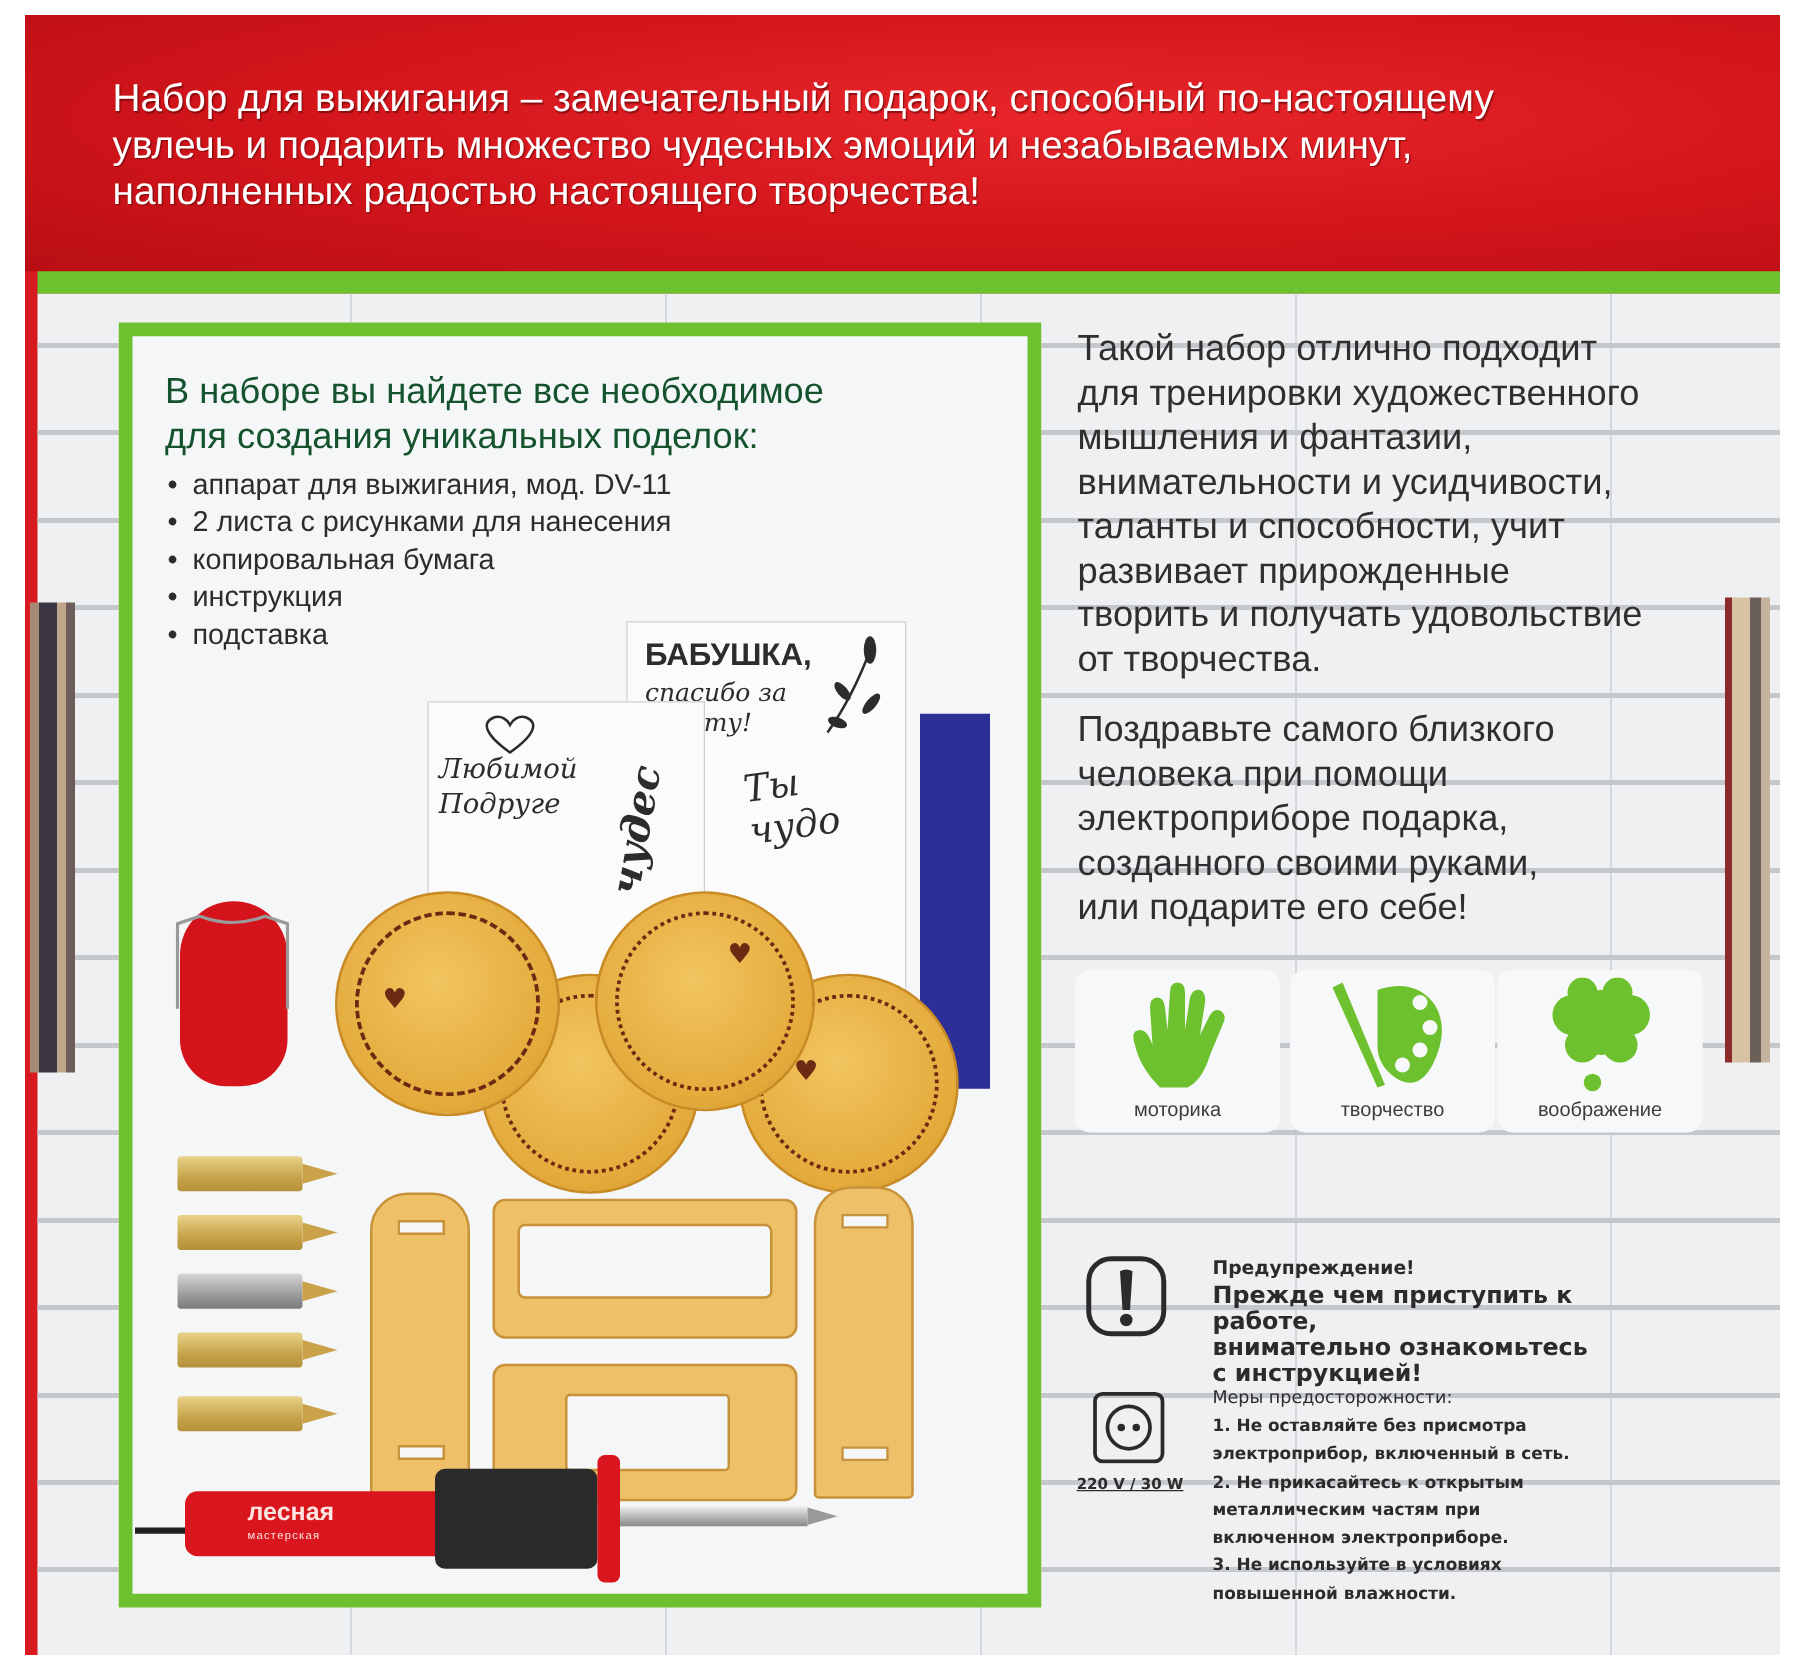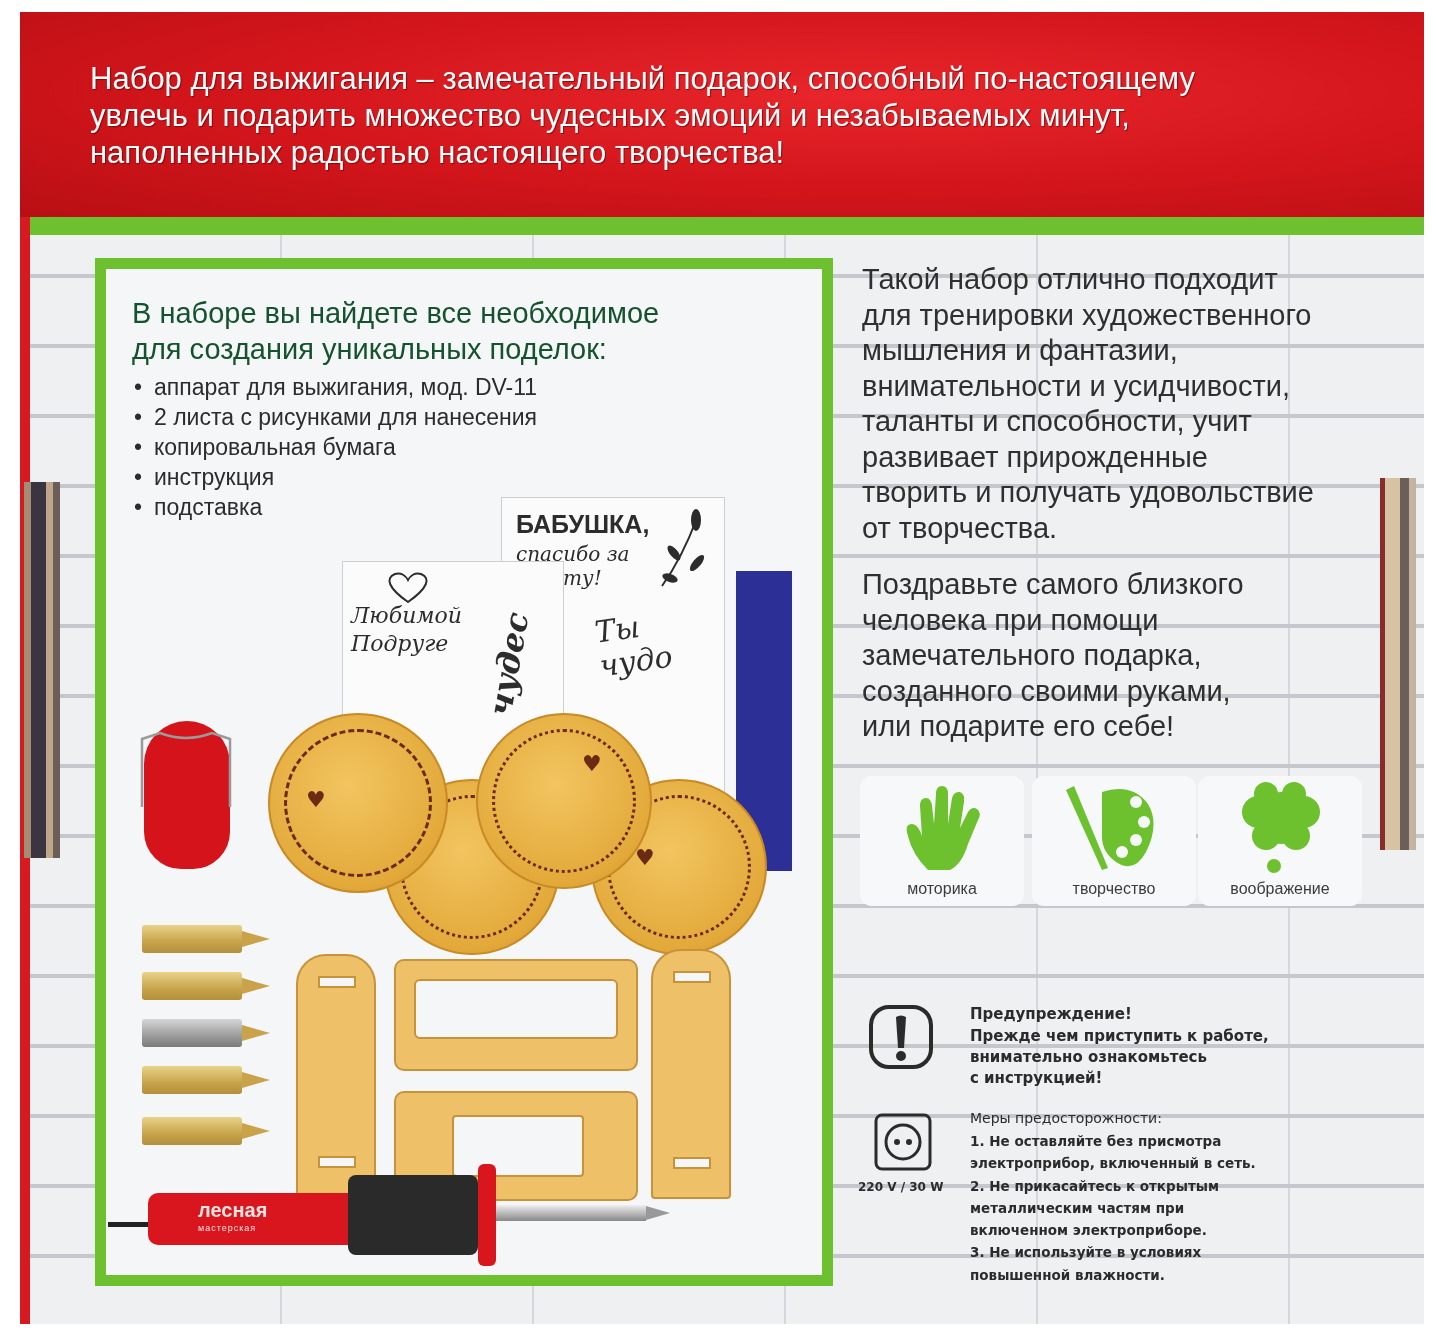--- a/index.html
+++ b/index.html
@@ -99,24 +99,24 @@
     position: absolute; top: 776px; width: 164px; height: 130px; background: #f7f8f9; border-radius: 12px;
   }
   .benefit svg { position: absolute; left: 40px; top: 10px; }
   .benefit-label {
     position: absolute; left: 0; bottom: 8px; width: 100%; text-align: center;
     font-family: "Liberation Sans", sans-serif; font-size: 16px; color: #3c3c3c;
   }
 
   .warn-icon { position: absolute; left: 868px; top: 1004px; width: 66px; height: 66px; }
   .warn-title { position: absolute; left: 970px; top: 1005px; font-family: "DejaVu Sans", sans-serif; font-weight: bold; font-size: 15px; color: #2b2b2b; }
-  .warn-body { position: absolute; left: 970px; top: 1026px; width: 330px; font-family: "DejaVu Sans", sans-serif; font-weight: bold; font-size: 15px; line-height: 21px; color: #2b2b2b; }
+  .warn-body { position: absolute; left: 970px; top: 1026px; width: 330px; font-family: "DejaVu Sans", sans-serif; font-weight: bold; font-size: 19px; line-height: 21px; color: #2b2b2b; }
 
   .socket-icon { position: absolute; left: 874px; top: 1113px; width: 58px; height: 58px; }
-  .power-label { position: absolute; left: 858px; top: 1180px; width: 92px; text-align: left; font-family: "DejaVu Sans", sans-serif; font-weight: bold; font-size: 12px; color: #2b2b2b; }
+  .power-label { position: absolute; left: 858px; top: 1180px; width: 92px; text-align: center; font-family: "DejaVu Sans", sans-serif; font-weight: bold; font-size: 12px; color: #2b2b2b; text-decoration: underline; }
   .care-title { position: absolute; left: 970px; top: 1110px; font-family: "DejaVu Sans", sans-serif; font-size: 14px; color: #2b2b2b; }
   .care-list { position: absolute; left: 970px; top: 1130px; width: 340px; list-style: none; font-family: "DejaVu Sans", sans-serif; font-weight: bold; font-size: 13.5px; line-height: 22.3px; color: #2b2b2b; }
 
   .side-flap { position: absolute; top: 482px; width: 36px; height: 376px;
                background: linear-gradient(90deg, #a58b74 0 20%, #3a3540 20% 60%, #bfa58a 60% 80%, #6c5d59 80%); }
   .flap-left { left: 24px; }
   .flap-right { left: 1380px; top: 478px; height: 372px;
                 background: linear-gradient(90deg, #8a2a2a 0 15%, #d7c2a4 15% 55%, #6b5f5a 55% 80%, #c5b3a0 80%); }
 </style>
 </head>
@@ -235,21 +235,21 @@
   <div>мышления и фантазии,</div>
   <div>внимательности и усидчивости,</div>
   <div>таланты и способности, учит</div>
   <div>развивает прирожденные</div>
   <div>творить и получать удовольствие</div>
   <div>от творчества.</div>
 </div>
 <div class="right-text rt2">
   <div>Поздравьте самого близкого</div>
   <div>человека при помощи</div>
-  <div>замечательного подарка,</div>
+  <div>электроприборе подарка,</div>
   <div>созданного своими руками,</div>
   <div>или подарите его себе!</div>
 </div>
 
 <div class="benefit" style="left:860px;">
   <svg width="90" height="90" viewBox="0 0 90 90" style="left:38px;top:8px;">
     <path d="M30 86 Q14 70 10 52 Q6 40 14 40 Q20 40 24 52 L22 22 Q22 14 28 14 Q33 14 34 22 L36 40 L38 10 Q38 2 44 2 Q50 2 50 10 L50 40 L54 14 Q56 7 62 8 Q67 10 66 18 L62 44 L70 28 Q74 22 79 25 Q84 29 80 36 L70 60 Q64 80 52 86 Z" fill="#6ec12e"></path>
   </svg>
   <div class="benefit-label">моторика</div>
 </div>

